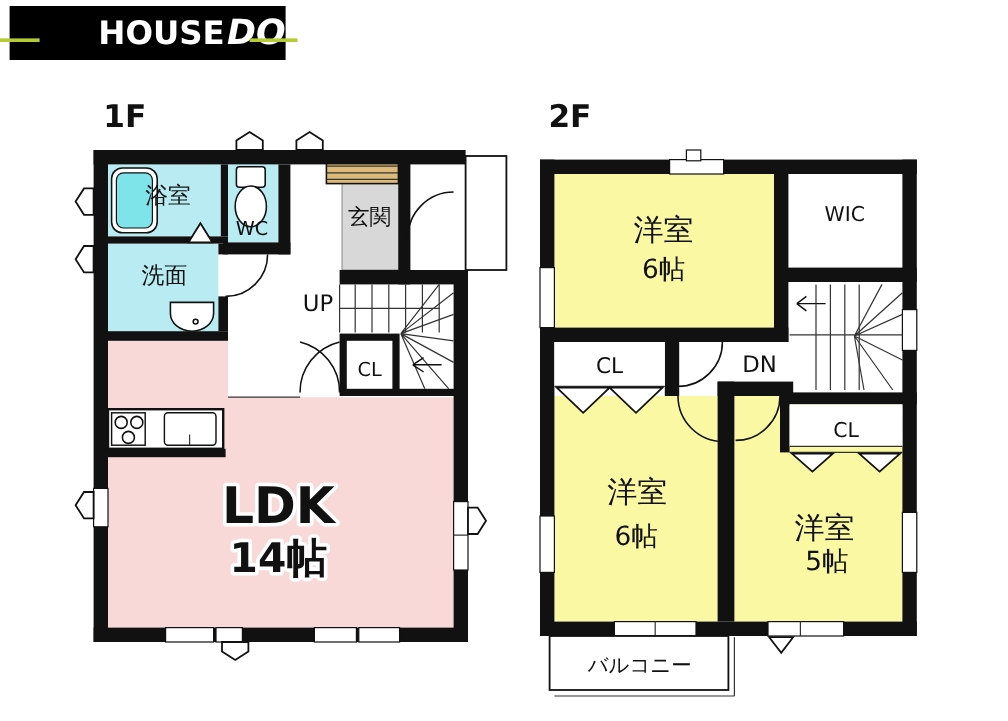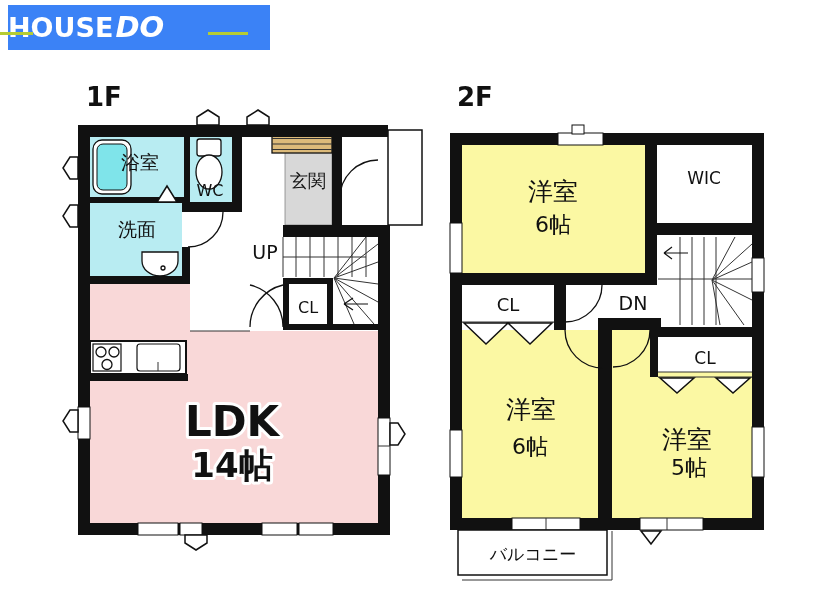--- a/index.html
+++ b/index.html
@@ -1,20 +1,20 @@
 <!DOCTYPE html>
 <html><head>
 <meta charset="utf-8">
 <style>
   html,body{margin:0;padding:0;}
   body{width:840px;height:601px;position:relative;background:#ffffff;
        font-family:"DejaVu Sans","Liberation Sans",sans-serif;overflow:hidden;}
   .logo-wrap{position:absolute;left:0;top:0;width:260px;height:58px;}
-  .logo-box{position:absolute;left:8px;top:5px;width:262px;height:45px;
-            background:#3b82f6;display:flex;align-items:center;justify-content:flex-start;}
+  .logo-box{position:absolute;left:8px;top:5px;width:230px;height:45px;
+            background:#000000;display:flex;align-items:center;justify-content:flex-end;}
   .logo-text{color:#fff;font-size:27px;font-weight:bold;letter-spacing:0px;line-height:45px;}
   .logo-text .do{font-style:italic;font-size:29px;margin-left:2px;}
   .logo-line{position:absolute;top:32px;height:3px;background:#b5cc34;}
   .logo-line.left{left:0;width:33px;}
   .logo-line.right{left:208px;width:40px;}
   svg{position:absolute;}
   svg text{fill:#111;text-anchor:middle;font-family:"DejaVu Sans","Liberation Sans",sans-serif;}
   .wall{fill:#111;}
   .thin{fill:none;stroke:#333;stroke-width:1;}
   .arc{fill:none;stroke:#111;stroke-width:1.3;}

